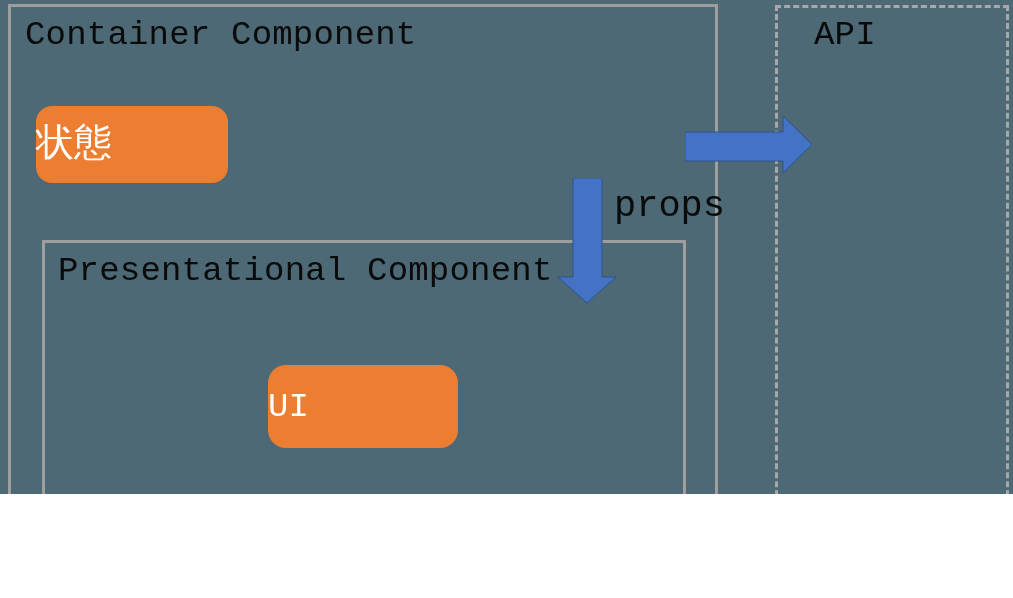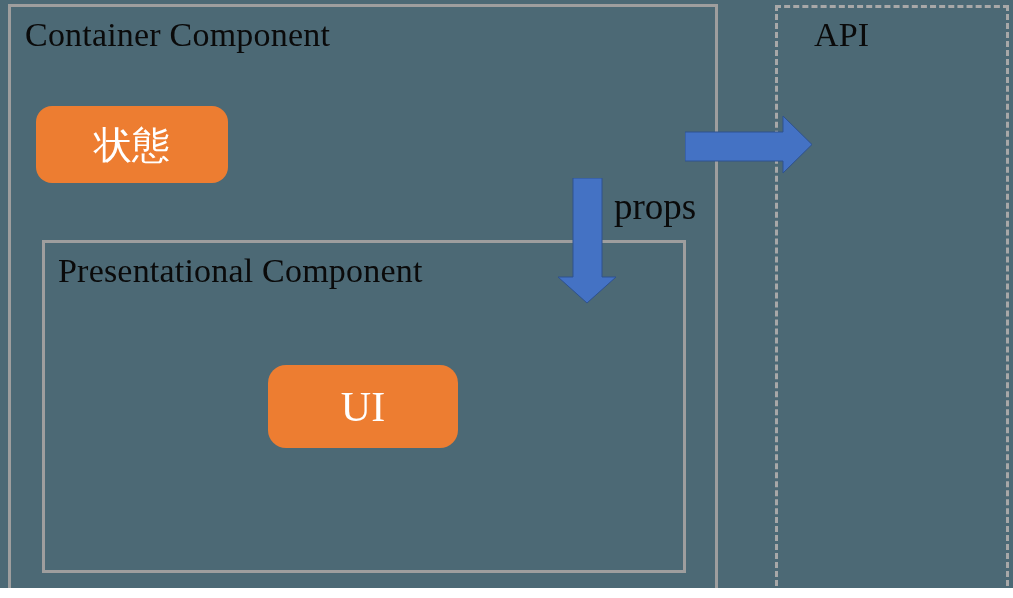--- a/index.html
+++ b/index.html
@@ -2,23 +2,23 @@
 <html style="--bg: #4C6975; --box-border: #9E9E9E; --dashed-border: #A8A8A8; --accent-orange: #ED7D31; --accent-blue: #4472C4; --arrow-outline: #2F528F; --text-dark: #0A0A0A; --text-light: #FFFFFF;"><head>
 <meta charset="utf-8">
 <style>
   html, body {
     margin: 0;
     padding: 0;
   }
   .stage {
     position: relative;
     width: 1013px;
-    height: 588px;
+    height: 494px;
     background: var(--bg);
-    font-family: Liberation Serif, serif;
+    font-family: Liberation Mono, monospace;
     overflow: hidden;
   }
   .abs { position: absolute; box-sizing: border-box; }
 
   .container-box {
     left: 8px; top: 4px;
     width: 710px; height: 589px;
     border: 3px solid var(--box-border);
   }
   .presentational-box {
@@ -45,34 +45,34 @@
   .presentational-title { left: 58px; top: 254px; }
   .api-title { left: 791px; top: 18px; margin-left: 23px; }
 
   .pill {
     position: absolute;
     box-sizing: border-box;
     background: var(--accent-orange);
     border-radius: 16px;
     display: flex;
     align-items: center;
-    justify-content: center;
+    justify-content: flex-start;
     color: var(--text-light);
   }
   .pill-label {
     color: var(--text-light);
     line-height: 1;
     white-space: nowrap;
   }
   .state-button  { left: 36px;  top: 106px; width: 192px; height: 77px; }
   .logic-button  { left: 268px; top: 106px; width: 190px; height: 76px; }
   .ui-button     { left: 268px; top: 365px; width: 190px; height: 83px; border-radius: 18px; }
   .state-button .pill-label,
   .logic-button .pill-label { font-size: 38px; }
-  .ui-button .pill-label { font-size: 42px; }
+  .ui-button .pill-label { font-size: 34px; }
 
   .arrow { position: absolute; display: block; }
   .arrow polygon {
     fill: var(--accent-blue);
     stroke: var(--arrow-outline);
     stroke-width: 1;
     stroke-linejoin: miter;
   }
   .right-arrow { left: 685px; top: 115px; }
   .down-arrow  { left: 557px; top: 178px; }

